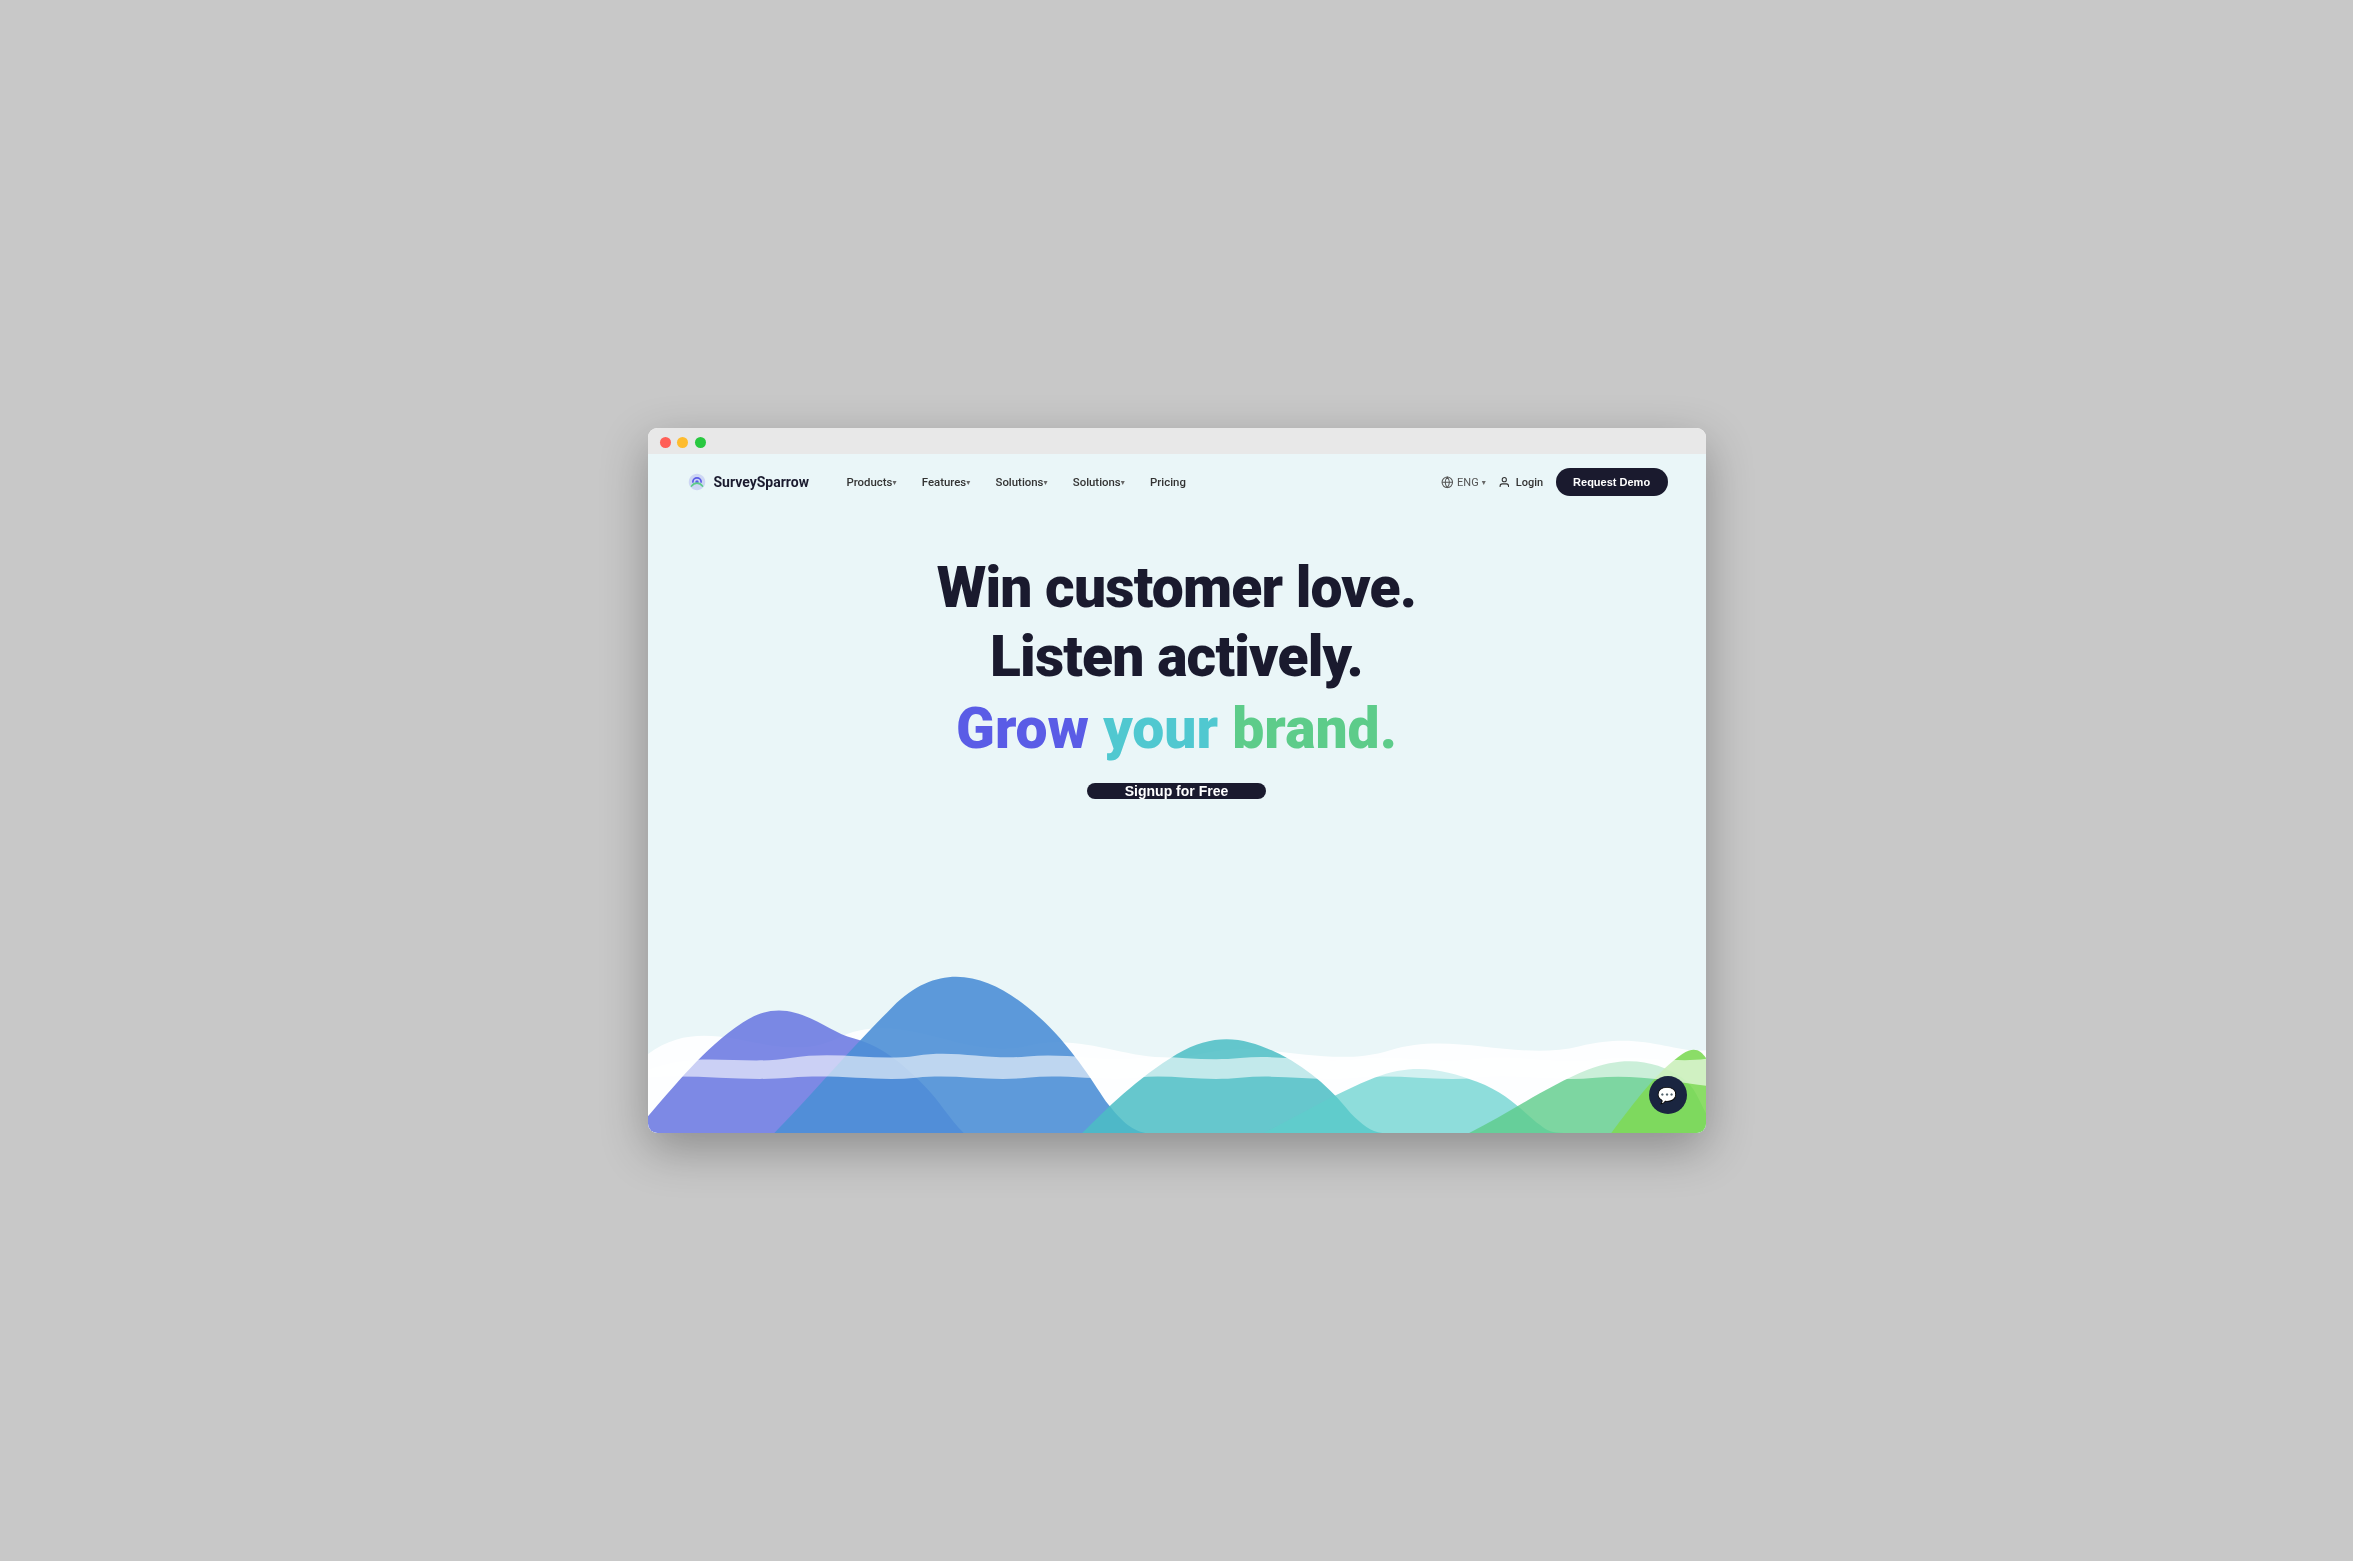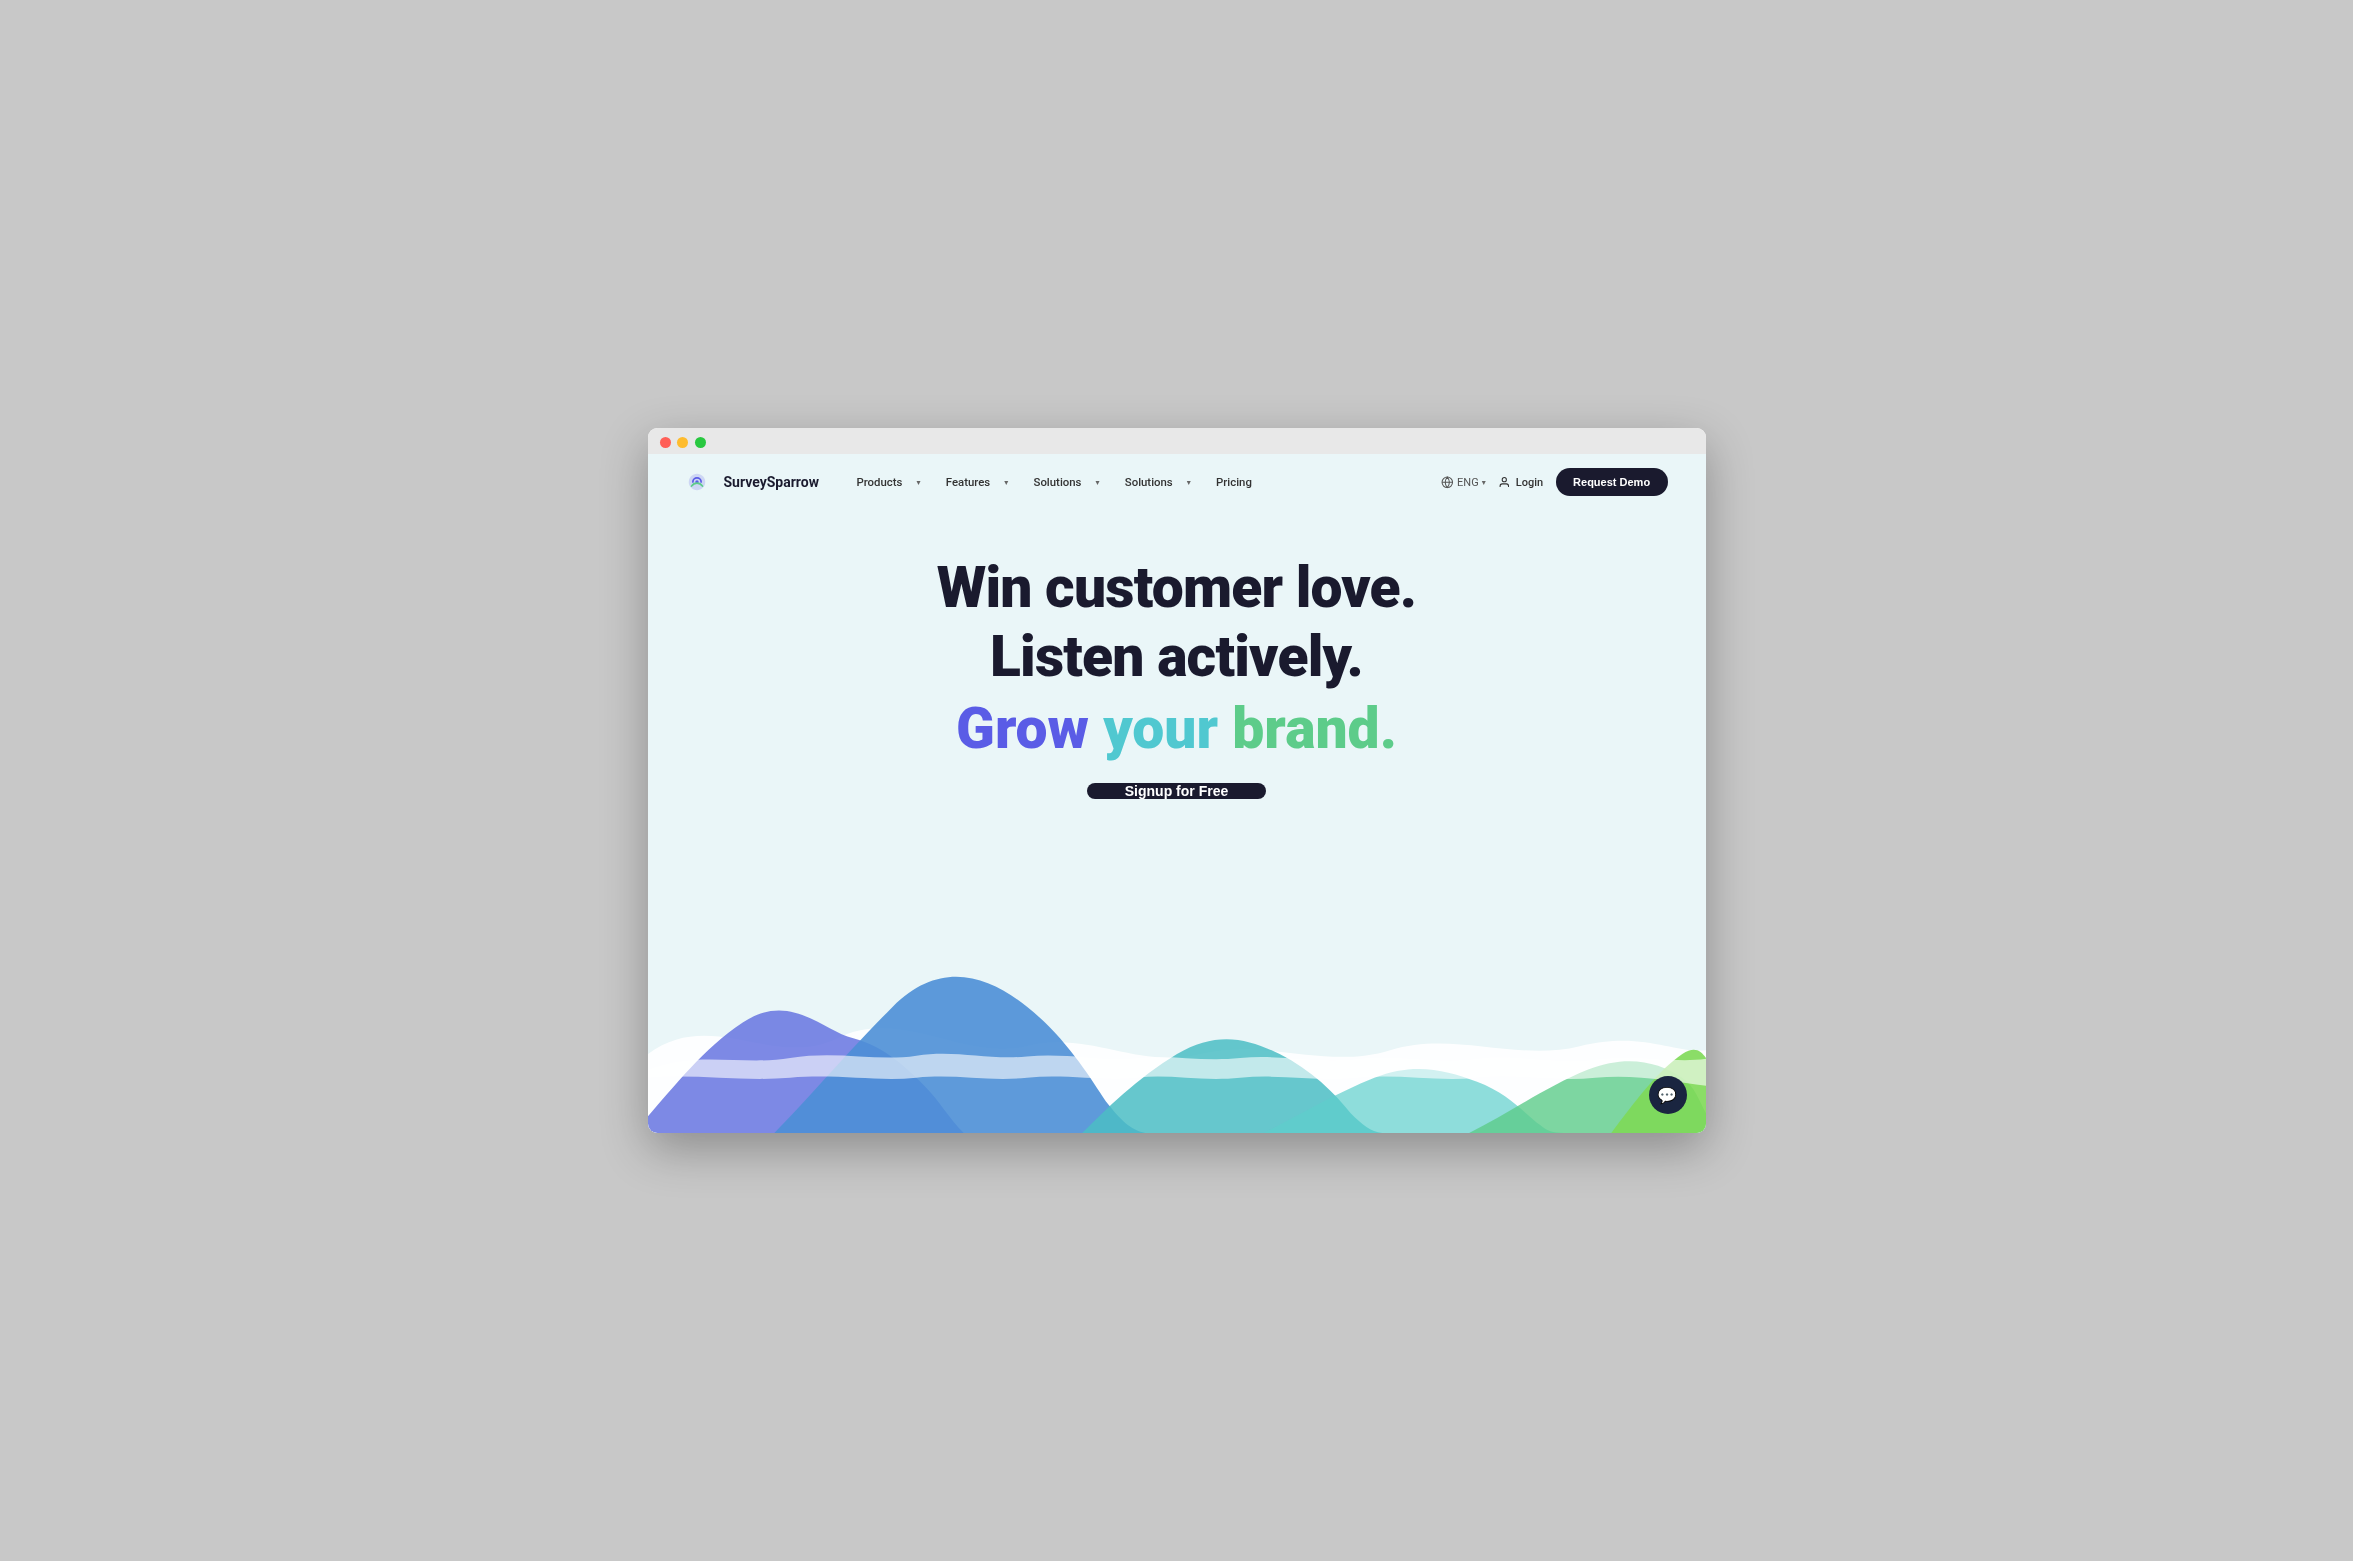--- a/index.html
+++ b/index.html
@@ -59,21 +59,21 @@
       align-items: center;
       padding: 14px 38px;
       background: transparent;
       position: relative;
       z-index: 10;
     }
 
     .logo {
       display: flex;
       align-items: center;
-      gap: 16px;
+      gap: 6px;
       font-size: 14px;
       font-weight: 700;
       color: #1a1a2e;
       text-decoration: none;
       margin-right: 28px;
       white-space: nowrap;
     }
 
     .logo-icon {
       width: 22px;
@@ -83,21 +83,21 @@
     .nav-links {
       display: flex;
       align-items: center;
       gap: 6.3px;
       flex: 1;
     }
 
     .nav-item {
       display: flex;
       align-items: center;
-      gap: 14px;
+      gap: 0;
       padding: 6.3px 9.5px;
       font-size: 11.4px;
       color: #333;
       font-weight: 500;
       cursor: pointer;
       border-radius: 4.7px;
       white-space: nowrap;
     }
 
     .chevron {

